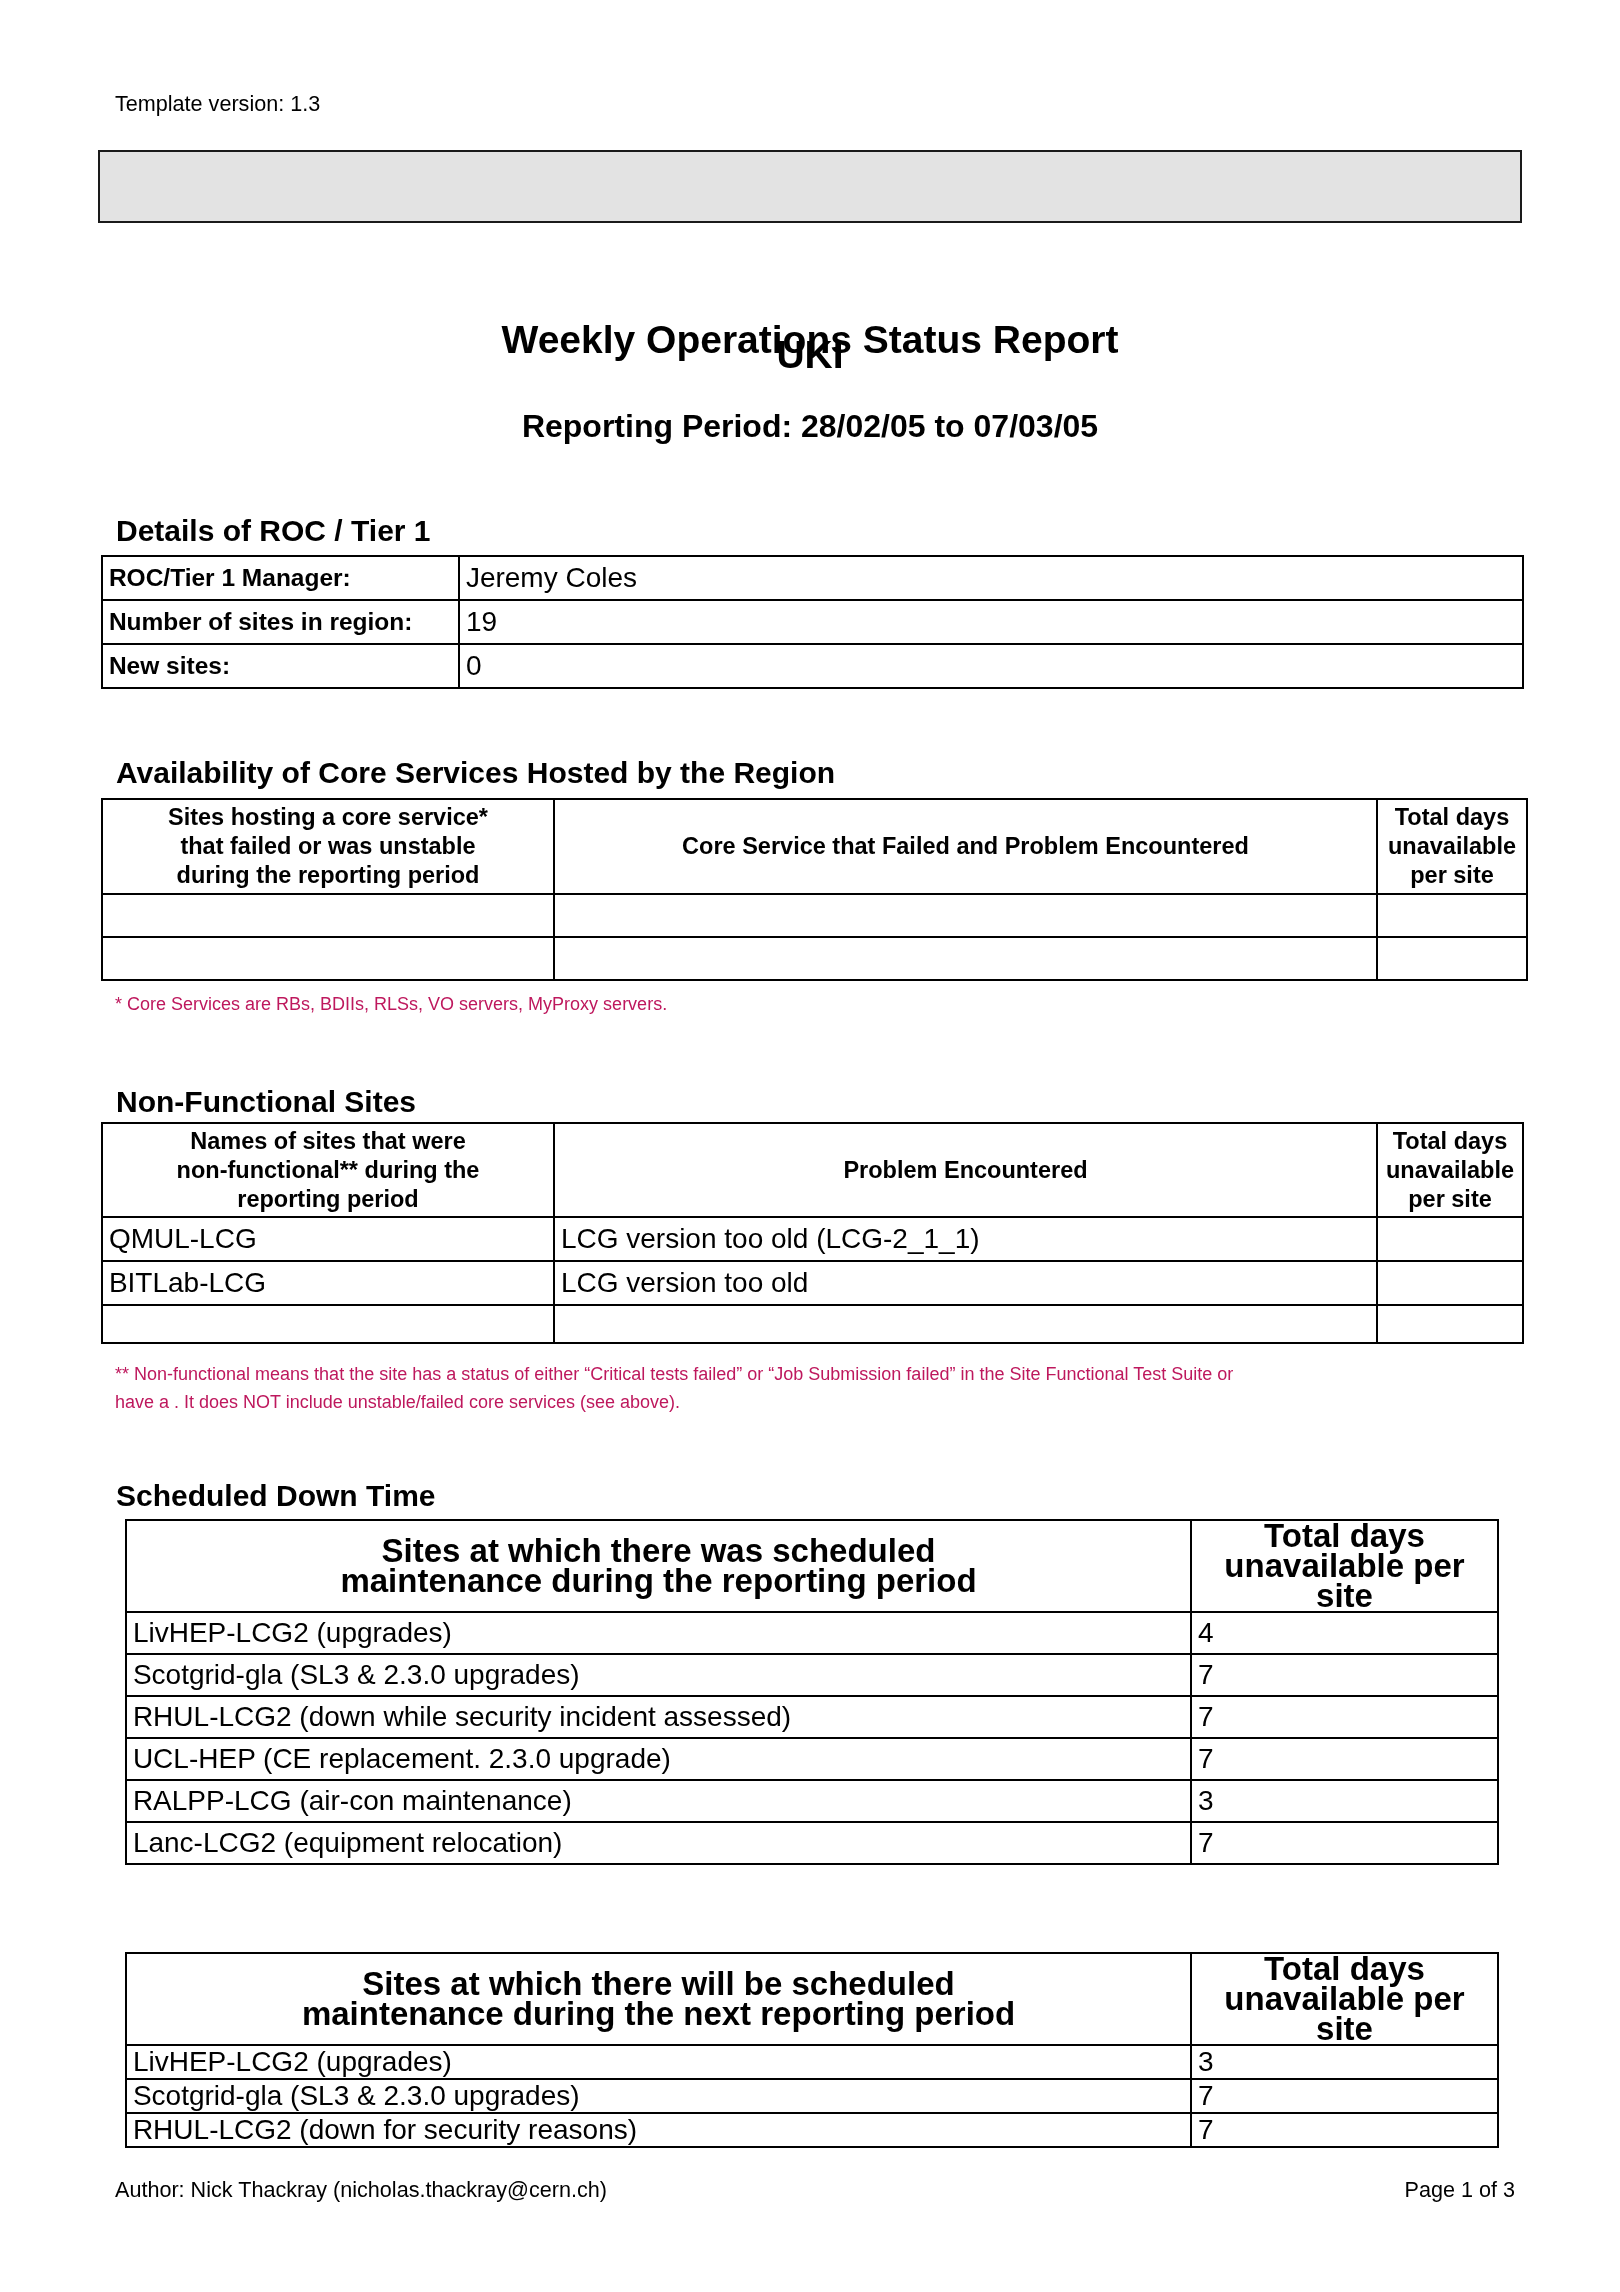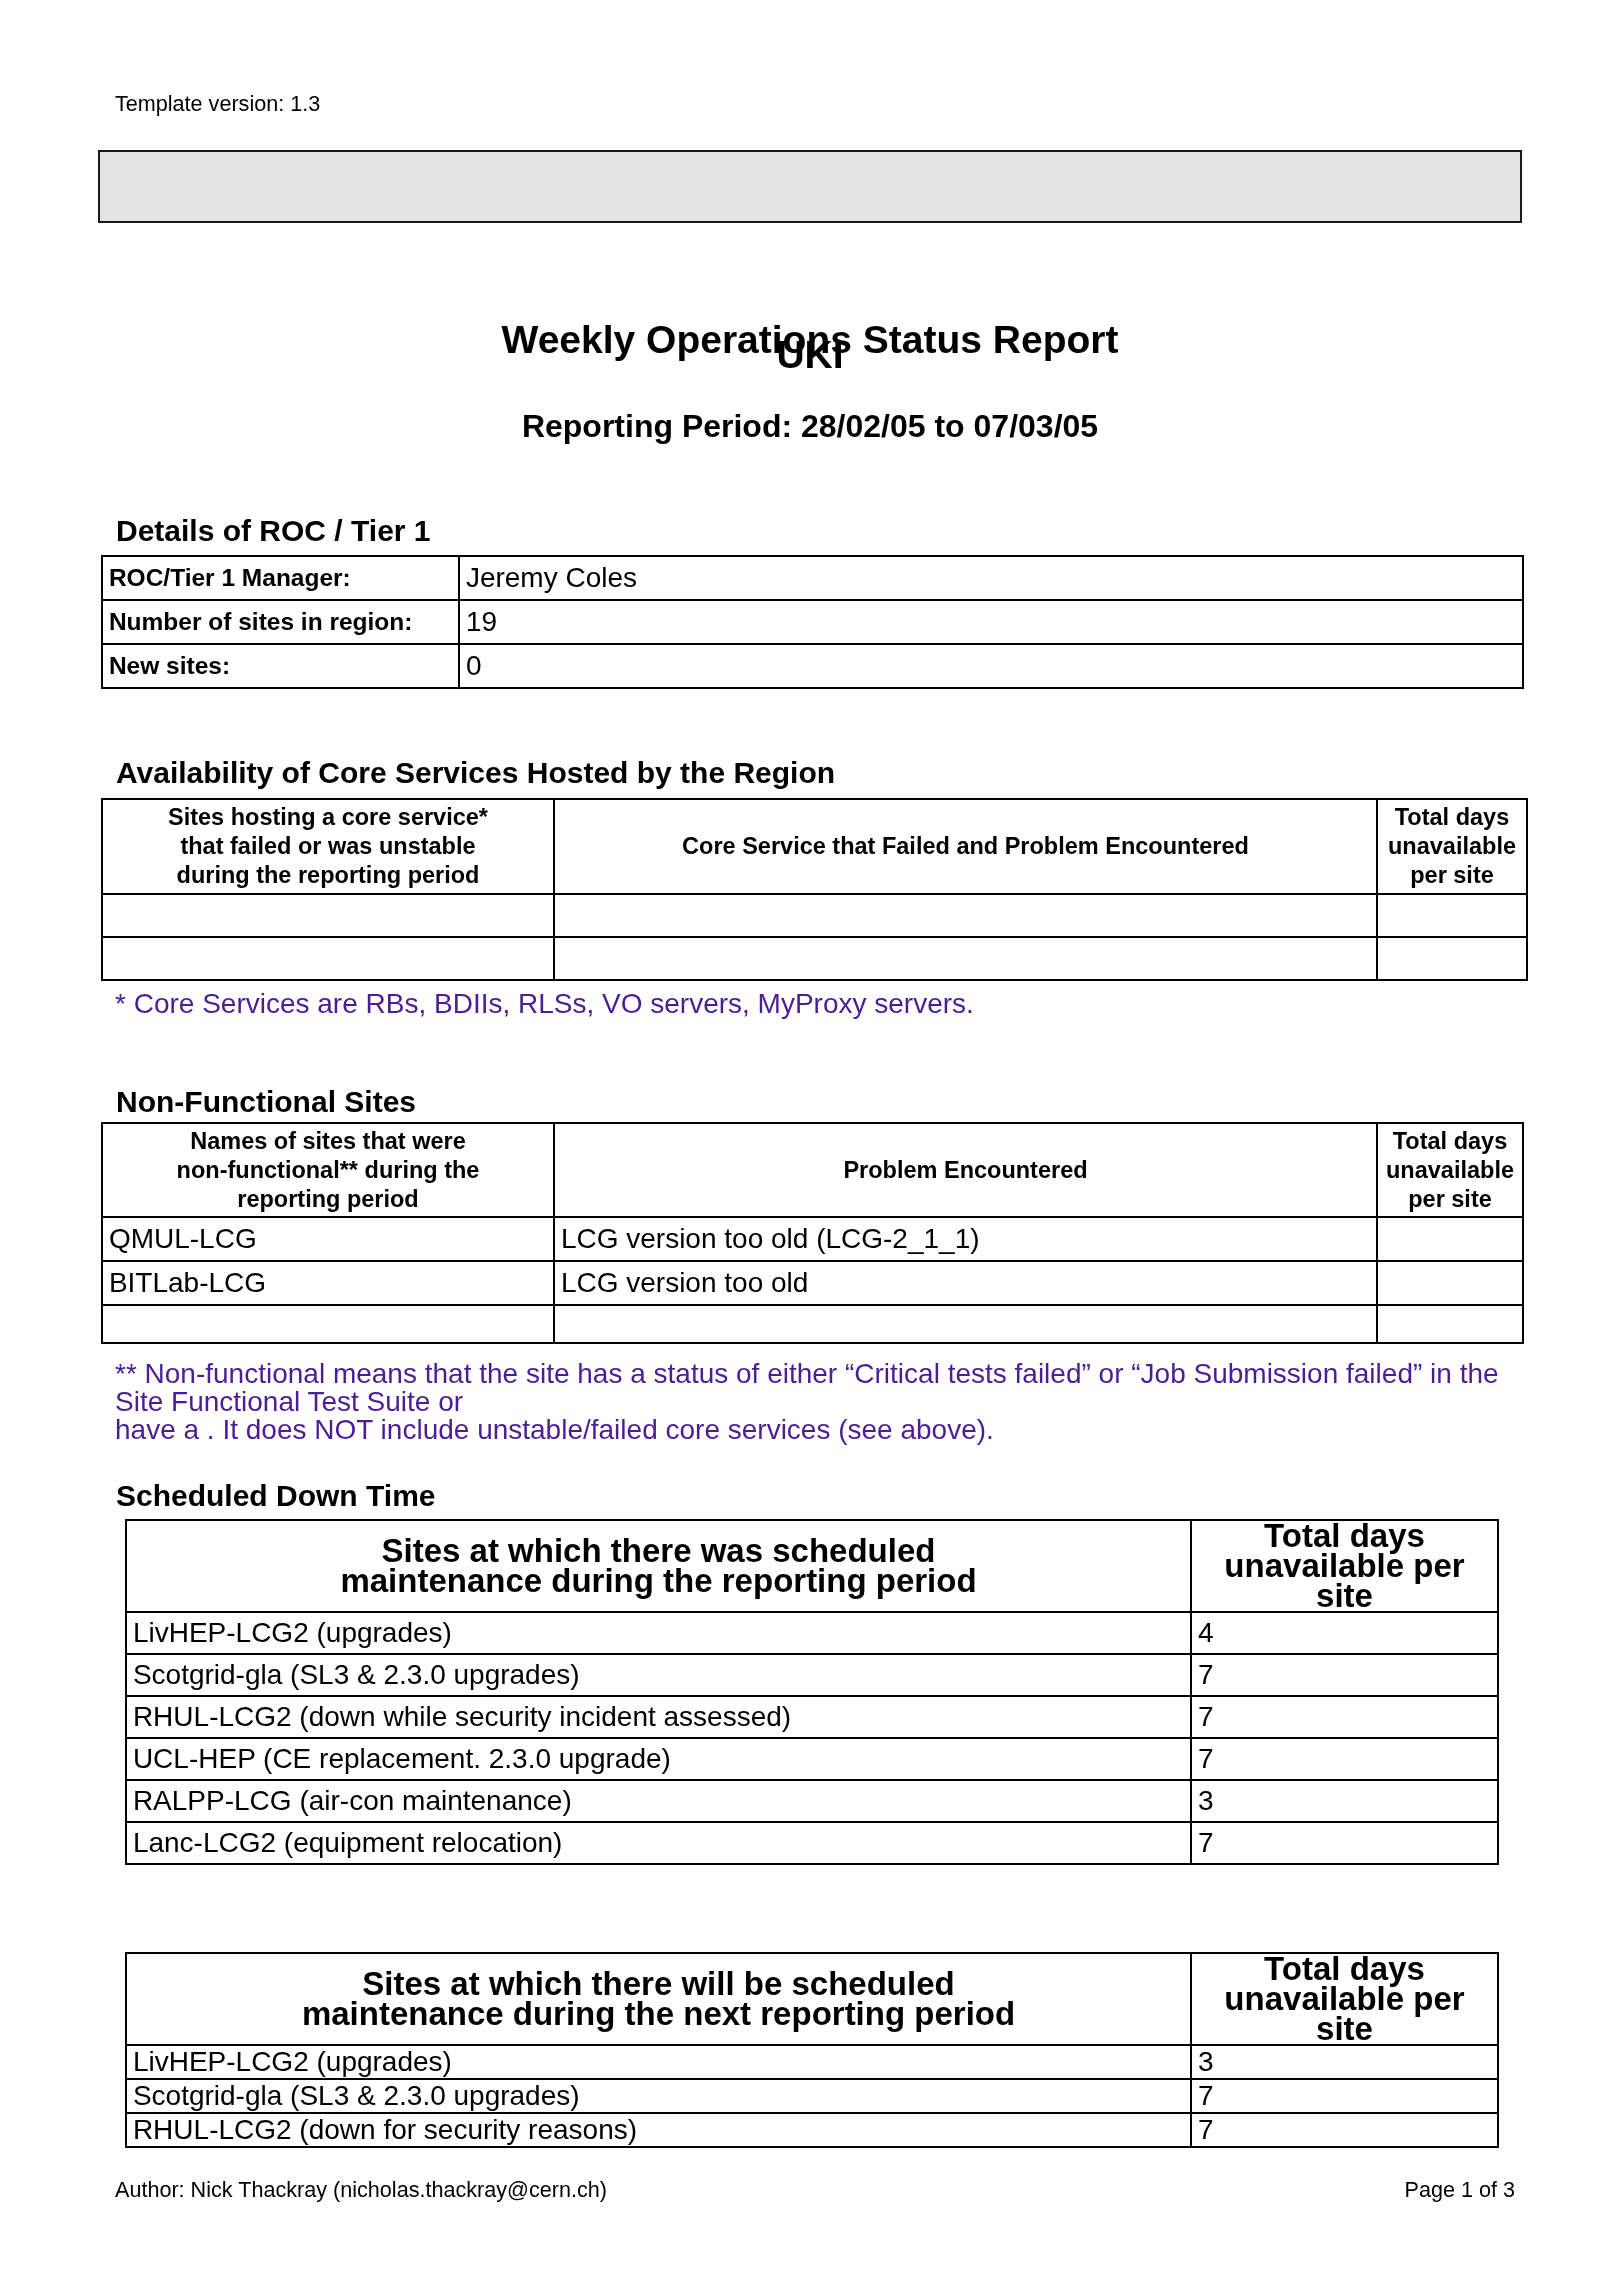--- a/index.html
+++ b/index.html
@@ -19,21 +19,21 @@
     background:#e3e3e3;border:2px solid #1a1a1a;
   }
   .doc-title{top:273px;left:0;width:1620px;text-align:center;font-size:39px;font-weight:bold;margin-top:45px;}
   .doc-subtitle{top:333px;left:0;width:1620px;text-align:center;font-size:39px;font-weight:bold;}
   .doc-period{top:408px;left:0;width:1620px;text-align:center;font-size:32px;font-weight:bold;}
   .sec-heading{font-size:30px;font-weight:bold;left:116px;}
   .h-details{top:514px;}
   .h-core{top:756px;}
   .h-nonfunc{top:1085px;}
   .h-sched{top:1479px;}
-  .footnote{font-size:28px;line-height:28px;color:#4c1d95;white-space:pre-line;}
+  .footnote{font-size:18px;line-height:28px;color:#be185d;white-space:pre-line;}
   .fn-core{top:990px;left:115px;width:1402px;}
   .fn-nonfunc{top:1360px;left:115px;width:1402px;}
 
   table.tbl{
     border-collapse:collapse;
     table-layout:fixed;
     position:absolute;
   }
   table.tbl td, table.tbl th{
     border:2px solid #000;

